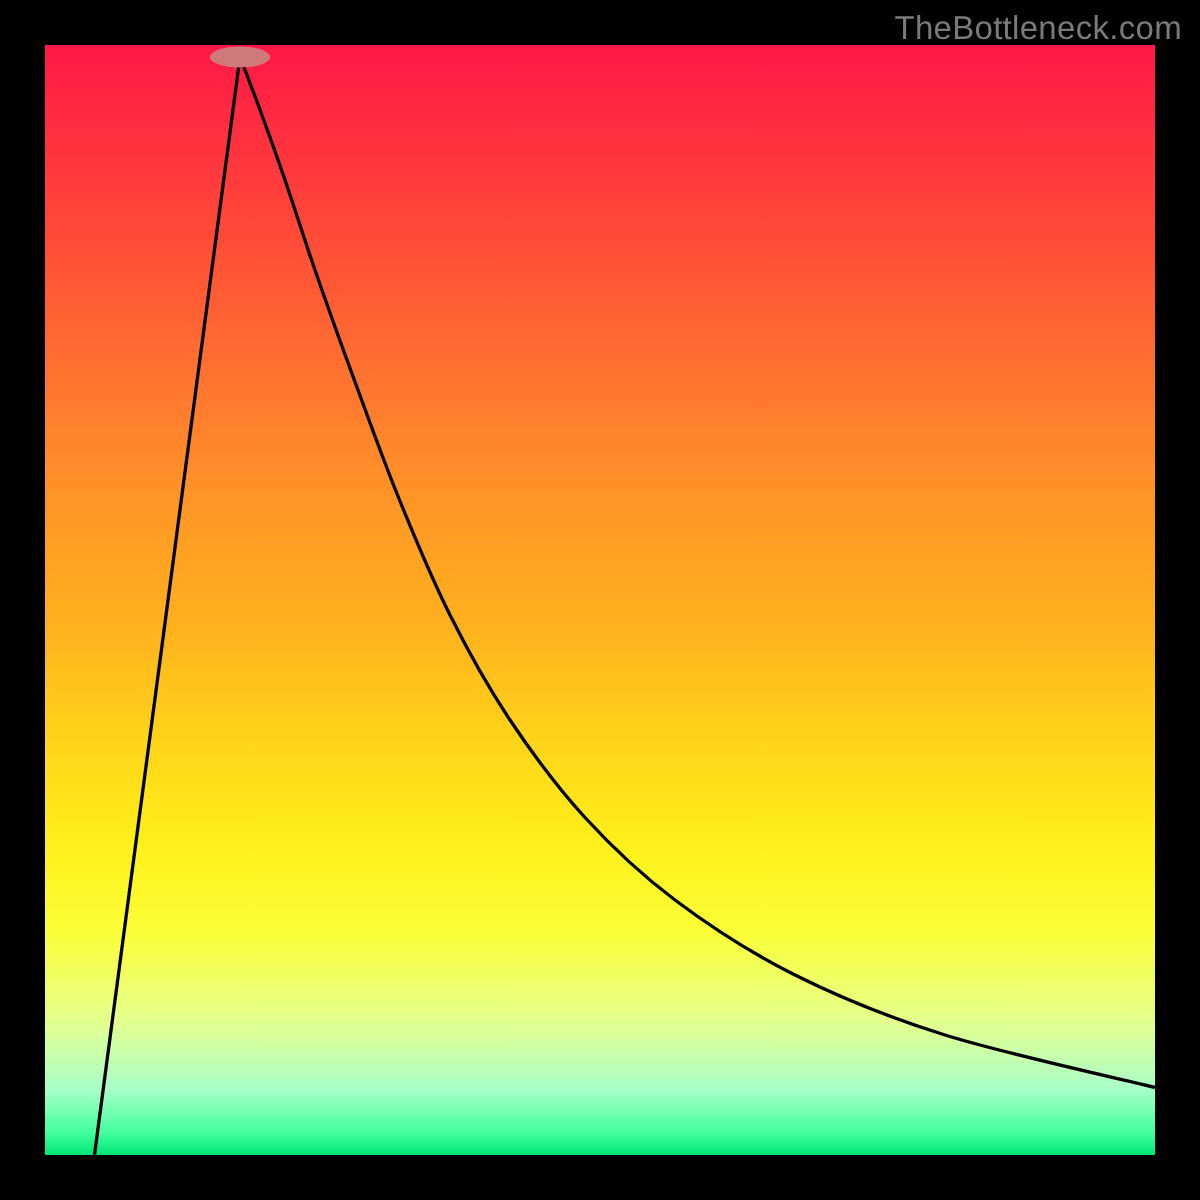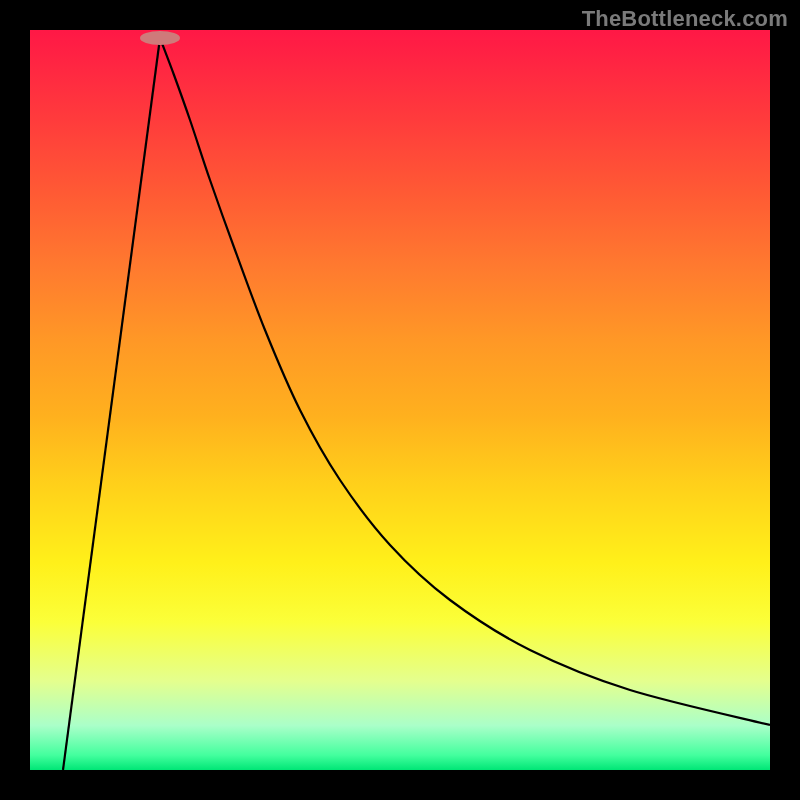--- a/index.html
+++ b/index.html
@@ -11,21 +11,20 @@
     font-family: Arial, Helvetica, sans-serif;
   }
   .watermark {
     position: absolute;
     top: 6px;
     right: 12px;
     color: #7a7a7a;
     font-size: 22px;
     letter-spacing: 0.2px;
     z-index: 3;
-    font-weight: bold;
   }
   .frame {
     position: absolute;
     left: 0;
     top: 0;
     width: 800px;
     height: 800px;
     background: #000;
     z-index: 0;
   }

